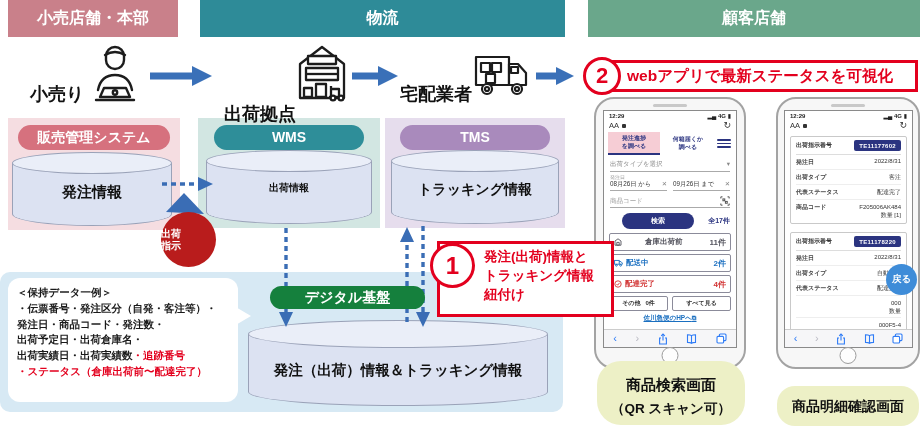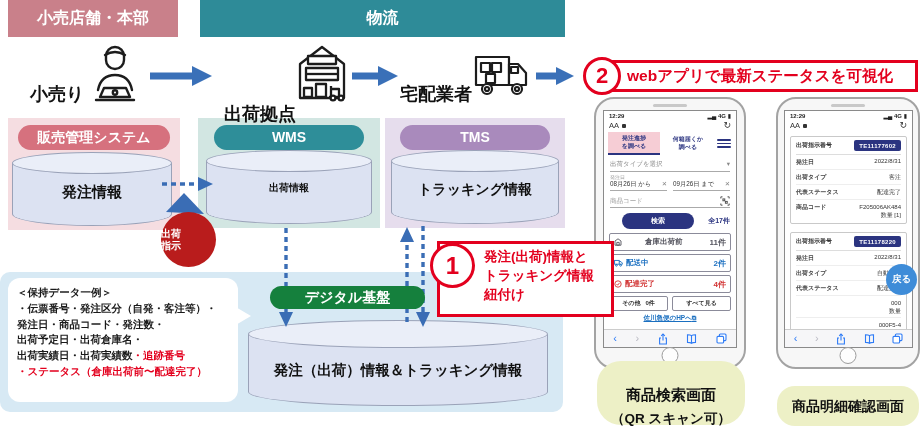--- a/index.html
+++ b/index.html
@@ -130,33 +130,34 @@
   .kv{display:flex;justify-content:space-between;border-bottom:1px solid #eee;padding:2.5px 0;font-size:6px;}
   .kv .k{color:#444;font-weight:bold;}
   .kv .v{color:#333;text-align:right;}
   .kv.nob{border-bottom:none;}
   .codeblock{text-align:right;font-size:6px;color:#333;line-height:1.35;}
   .backfab{position:absolute;left:886px;top:264px;width:31px;height:31px;border-radius:50%;background:#3e8cd8;
     color:#fff;font-weight:bold;font-size:9.5px;display:flex;align-items:center;justify-content:center;z-index:8;}
 
   
   .cap{position:absolute;background:#edf0c6;border-radius:24px;text-align:center;font-weight:bold;color:#111;z-index:15;}
-  .cap1{left:597px;top:361px;width:148px;height:64px;padding-top:23px;box-sizing:border-box;font-size:15px;line-height:1.5;}
+  .cap1{left:597px;top:361px;width:148px;height:64px;padding-top:13px;box-sizing:border-box;font-size:15px;line-height:1.5;}
   .cap1 .sub{font-size:13.5px;}
   .cap2{left:777px;top:386px;width:142px;height:40px;line-height:40px;font-size:14px;border-radius:18px;}
 
   .overlay{position:absolute;left:0;top:0;z-index:3;pointer-events:none;}
 </style>
 </head>
 <body>
 
 <div class="canvas">
 
   <div class="hdr hdr1">小売店舗・本部</div>
   <div class="hdr hdr2">物流</div>
+  <div class="hdr hdr3">顧客店舗</div>
 
   <div class="flow-label" style="left:30px;">小売り</div>
   <div class="flow-label" style="left:224px;margin-top:20px;">出荷拠点</div>
   <div class="flow-label" style="left:400px;">宅配業者</div>
 
   <div class="icon-wrap" style="left:88px;top:44px;">
     <svg width="54" height="60" viewBox="0 0 54 60" fill="none" stroke="#1c1c1c" stroke-width="2.4" stroke-linejoin="round" stroke-linecap="round">
       <path d="M18,12 a9,9 0 0 1 18,0 v4 a9,9 0 0 1 -18,0 z" fill="#fff"></path>
       <path d="M17,11 q10,-6 20,0" fill="none"></path>
       <path d="M10,46 q3,-15 17,-15 q14,0 17,15" fill="#fff"></path>

